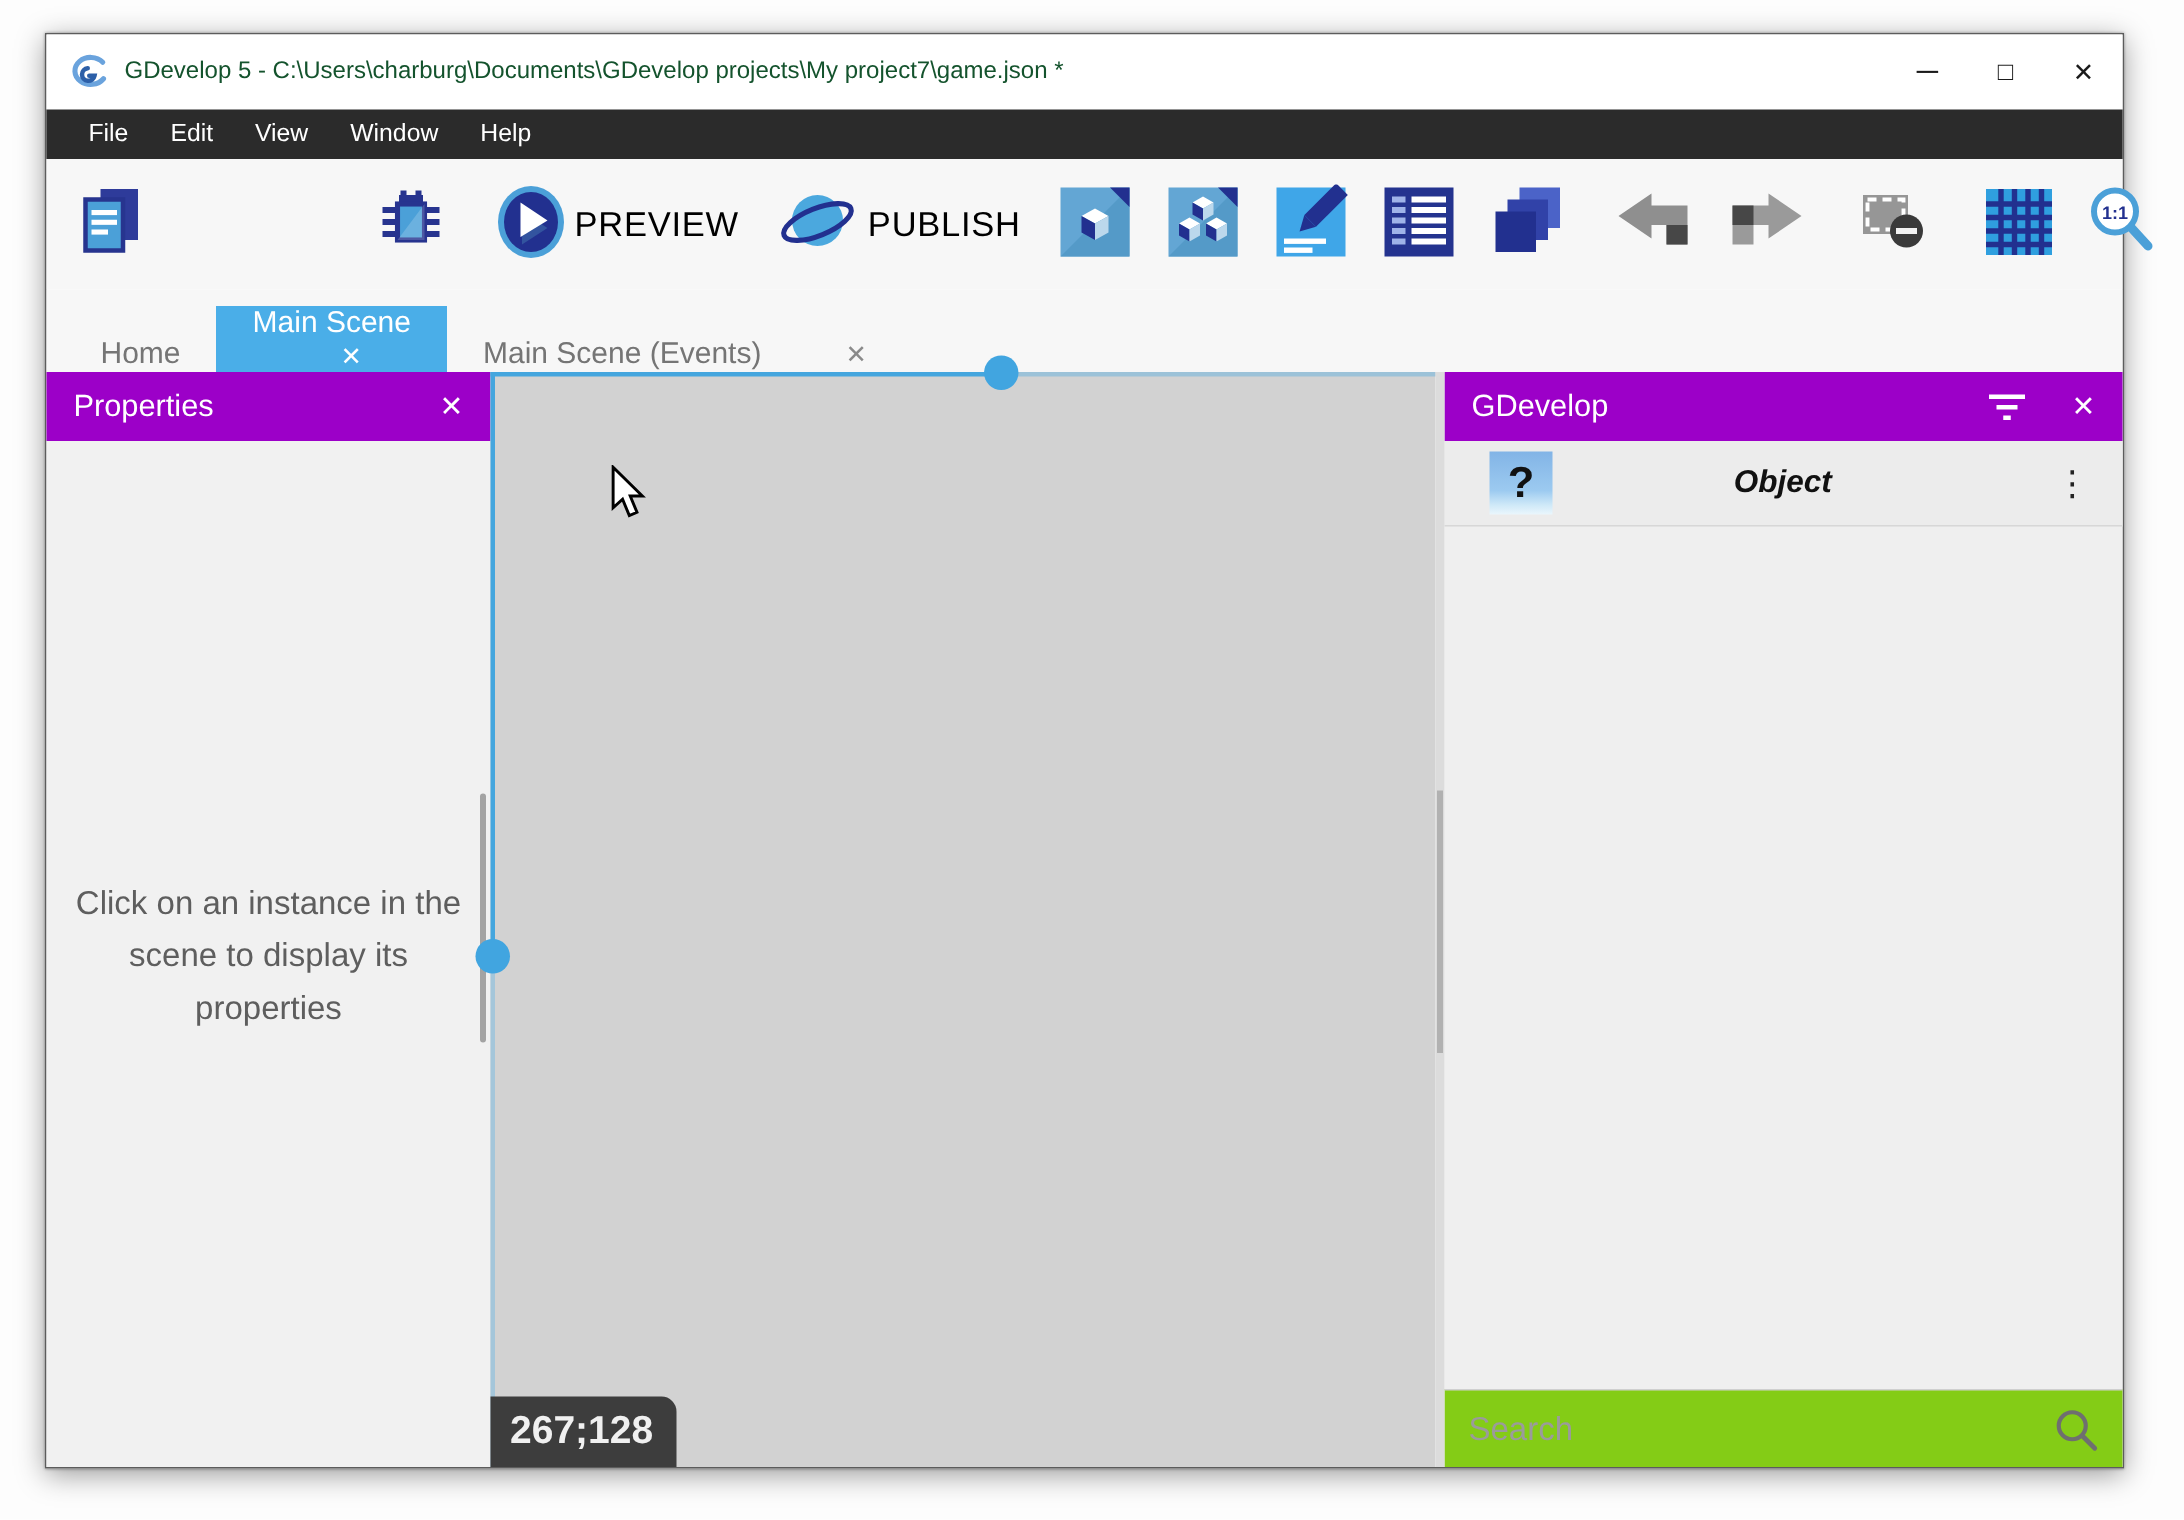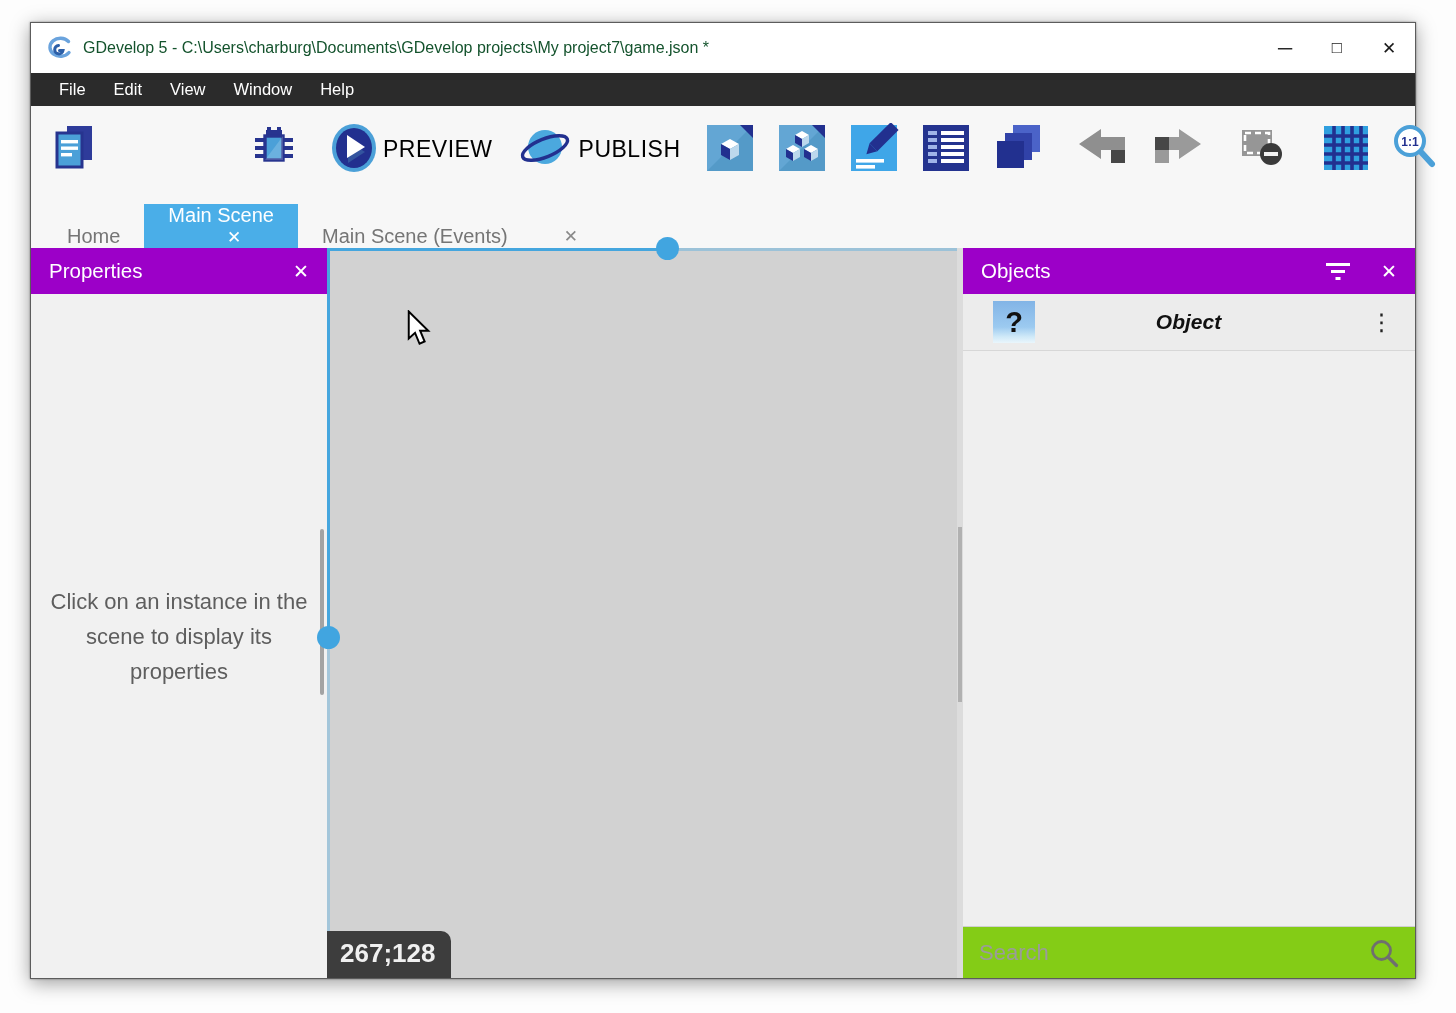--- a/index.html
+++ b/index.html
@@ -372,21 +372,21 @@
 
         <div class="coord-badge">267;128</div>
       </div>
 
       <div class="canvas-track">
         <button class="gray-thumb"></button>
       </div>
 
       <div class="objects-panel">
         <div class="panel-header">
-          <span class="panel-title">Objects</span>
+          <span class="panel-title">GDevelop</span>
           <button class="filter-btn">
             <svg width="26" height="22" viewBox="0 0 26 22">
               <rect x="1" y="3" width="24" height="3" fill="#fff"></rect>
               <rect x="6" y="10" width="14" height="3" fill="#fff"></rect>
               <rect x="10.5" y="17" width="5" height="3" fill="#fff"></rect>
             </svg>
           </button>
           <button class="panel-close" style="margin-left:0;">✕</button>
         </div>
 

